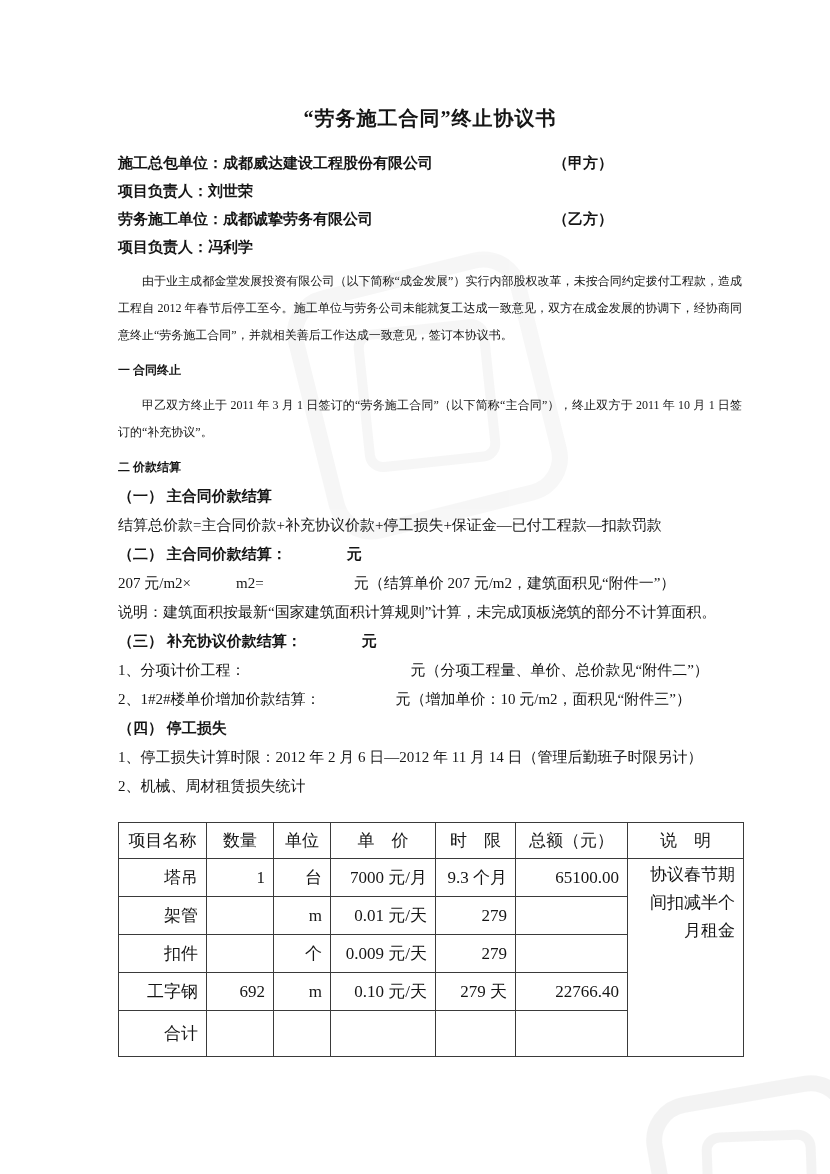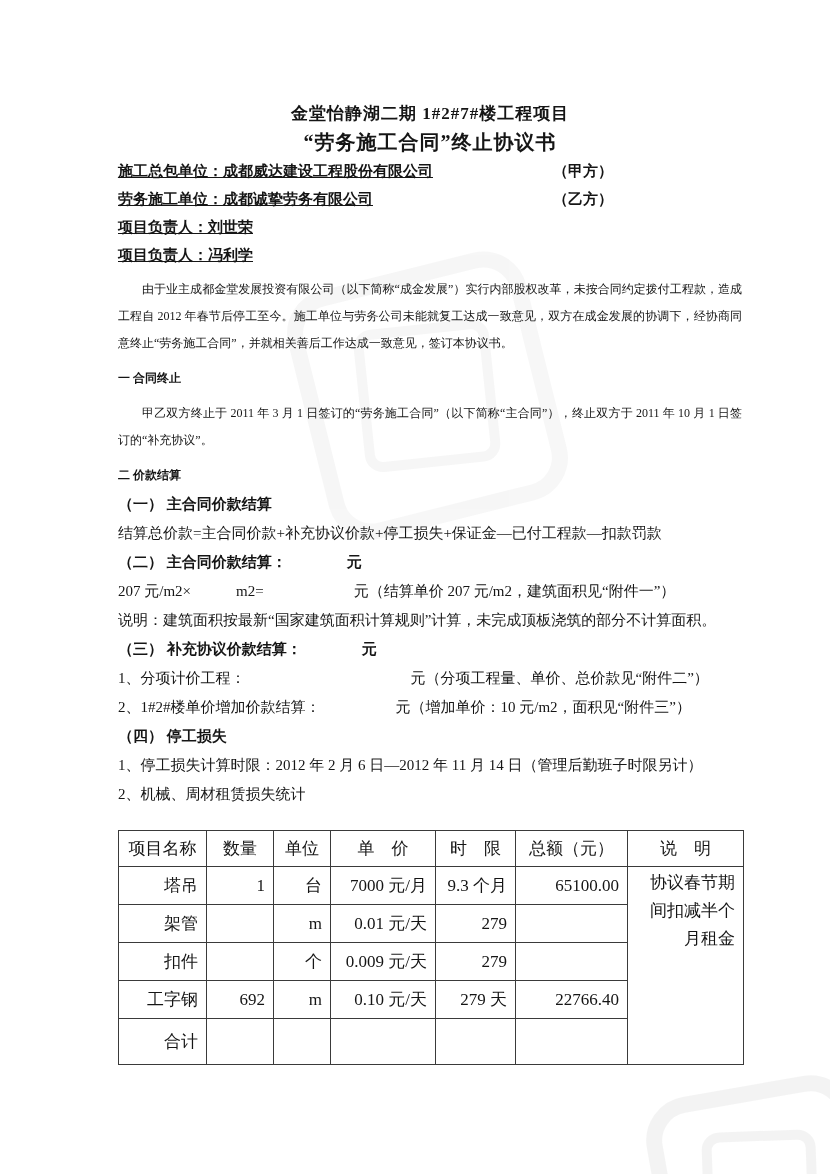--- a/index.html
+++ b/index.html
@@ -37,21 +37,21 @@
   }
   .subtitle {
     font-size:20px; font-weight:bold; text-align:center;
     margin-top:1px; line-height:30px; letter-spacing:1px;
   }
 
   .party {
     position:relative; font-size:15px; line-height:28px;
     font-weight:600;
   }
-  .party-block { margin-top:0;text-decoration:underline; }
+  .party-block { margin-top:16px; }
   .party .role { position:absolute; left:435px; top:0; }
 
   .para {
     font-size:12px; line-height:27px; text-align:justify;
     text-indent:2em; margin-top:7px;
   }
 
   .sec {
     font-size:12px; font-weight:bold; line-height:30px; margin-top:6px;
   }
@@ -82,35 +82,34 @@
 
   <div class="watermark wm-center">
       <div class="wm-inner"></div>
     </div>
   <div class="watermark wm-bottom">
       <div class="wm-inner"></div>
     </div>
 
   <div class="content">
 
-    <h1 class="title">金堂怡静湖二期 1#2#7#楼工程项目</h1>
     <h2 class="subtitle">“劳务施工合同”终止协议书</h2>
 
     <div class="party-block">
       <div class="party">
         <span>施工总包单位：成都威达建设工程股份有限公司</span>
         <span class="role">（甲方）</span>
       </div>
       <div class="party">
+        <span>项目负责人：刘世荣</span>
+        <span class="role"></span>
+      </div>
+      <div class="party">
         <span>劳务施工单位：成都诚挚劳务有限公司</span>
         <span class="role">（乙方）</span>
-      </div>
-      <div class="party">
-        <span>项目负责人：刘世荣</span>
-        <span class="role"></span>
       </div>
       <div class="party">
         <span>项目负责人：冯利学</span>
         <span class="role"></span>
       </div>
     </div>
 
     <p class="para">由于业主成都金堂发展投资有限公司（以下简称“成金发展”）实行内部股权改革，未按合同约定拨付工程款，造成工程自 2012 年春节后停工至今。施工单位与劳务公司未能就复工达成一致意见，双方在成金发展的协调下，经协商同意终止“劳务施工合同”，并就相关善后工作达成一致意见，签订本协议书。</p>
 
     <h3 class="sec">一 合同终止</h3>

